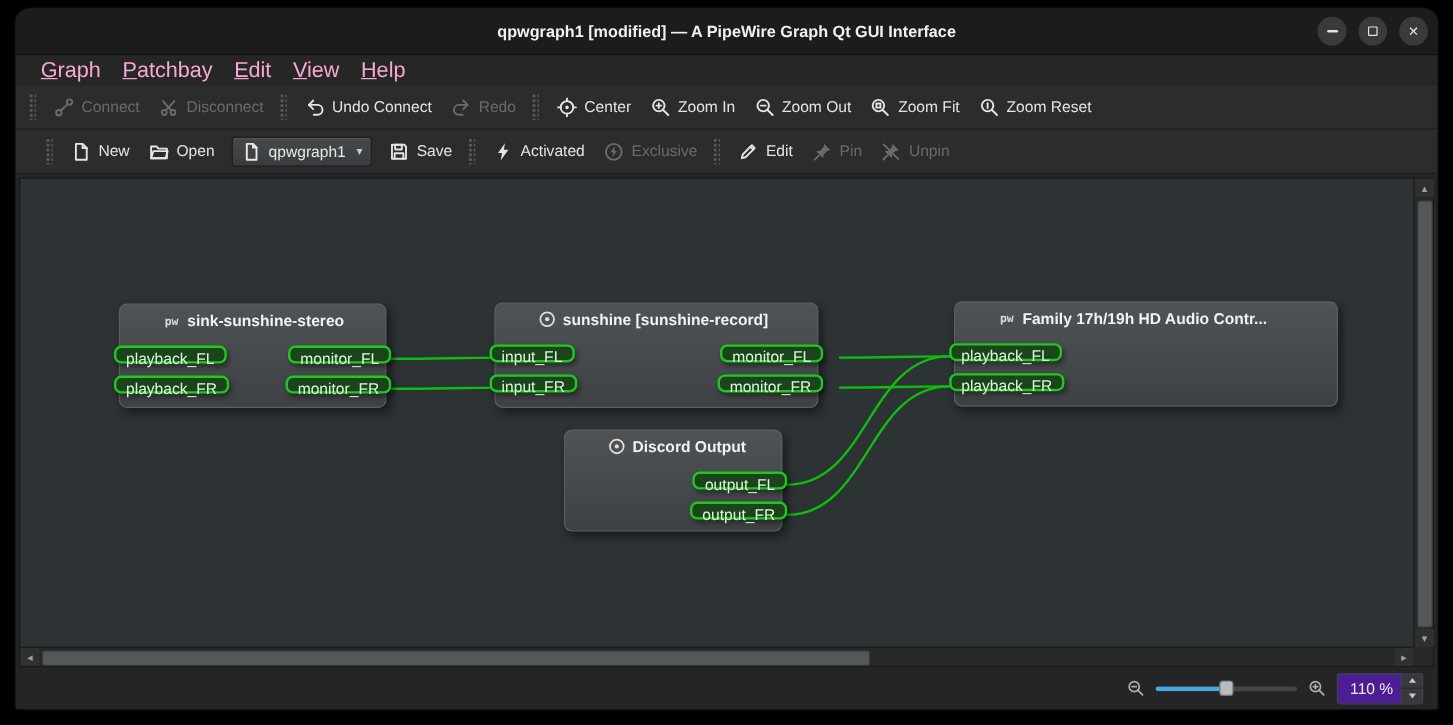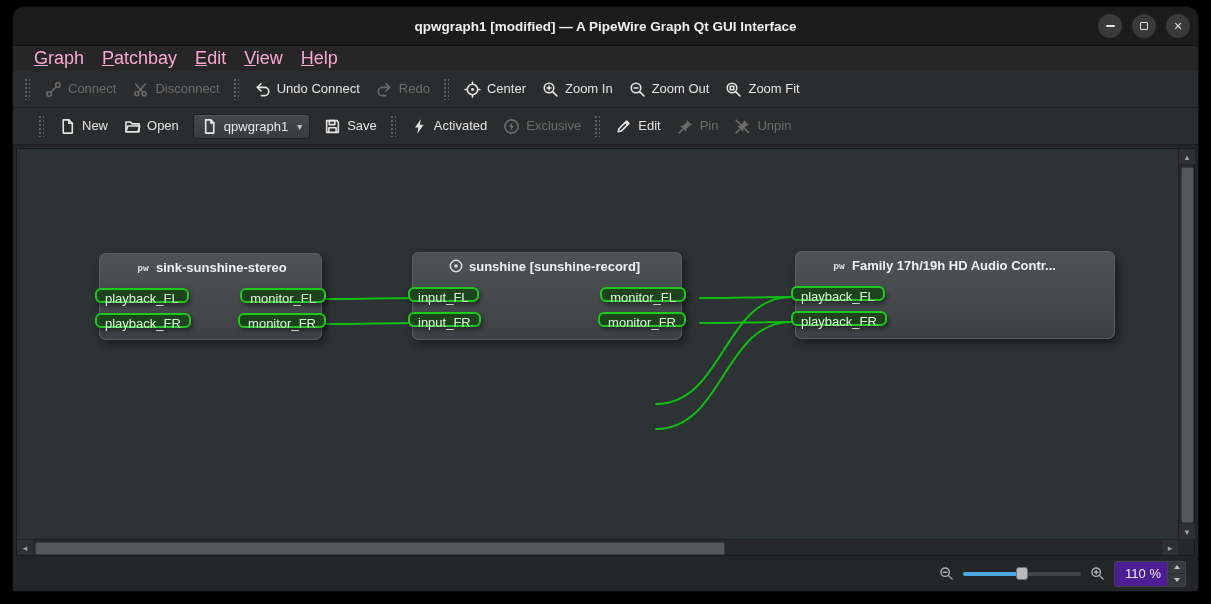--- a/index.html
+++ b/index.html
@@ -176,20 +176,30 @@
       </div>
       <div class="tb-btn">
         <span class="icon">
           <svg viewBox="0 0 16 16" fill="none" stroke="currentColor" stroke-width="1.5" stroke-linecap="round" stroke-linejoin="round">
             <circle cx="6.6" cy="6.6" r="4.5"></circle>
             <path d="M10 10l4 4"></path>
             <path d="M5 5h3.2v3.2H5z"></path>
           </svg>
         </span>
         <span>Zoom Fit</span>
+      </div>
+      <div class="tb-btn">
+        <span class="icon">
+          <svg viewBox="0 0 16 16" fill="none" stroke="currentColor" stroke-width="1.5" stroke-linecap="round" stroke-linejoin="round">
+            <circle cx="6.6" cy="6.6" r="4.5"></circle>
+            <path d="M10 10l4 4"></path>
+            <path d="M6.6 4.7v3.8"></path>
+          </svg>
+        </span>
+        <span>Zoom Reset</span>
       </div>
     </div>
   <div class="toolbar row2">
       <div class="grip"></div>
       <div class="tb-btn">
         <span class="icon">
           <svg viewBox="0 0 16 16" fill="none" stroke="currentColor" stroke-width="1.5" stroke-linecap="round" stroke-linejoin="round">
             <path d="M4 1.8h5.2L12.5 5v9.2H4z"></path>
             <path d="M9.2 1.8V5h3.3"></path>
           </svg>
@@ -318,20 +328,33 @@
             <span class="icon">
               <svg viewBox="0 0 16 16" fill="none" stroke="currentColor" stroke-width="1.5" stroke-linecap="round" stroke-linejoin="round">
                 <text x="8" y="11.6" text-anchor="middle" font-size="9.5" font-weight="bold" font-family="DejaVu Sans Mono, monospace" fill="currentColor" stroke="none">pw</text>
               </svg>
             </span>
             <span>Family 17h/19h HD Audio Contr...</span>
           </div>
           <div class="port in" style="top: 35px;">playback_FL</div>
           <div class="port in" style="top: 60px;">playback_FR</div>
         </div>
+        <div class="node" style="left: 453px; top: 209px; width: 182px; height: 85px;">
+          <div class="node-header">
+            <span class="icon">
+              <svg viewBox="0 0 16 16" fill="none" stroke="currentColor" stroke-width="1.5" stroke-linecap="round" stroke-linejoin="round">
+                <circle cx="8" cy="8" r="5.7"></circle>
+                <circle cx="8" cy="8" r="1.8" fill="currentColor" stroke="none"></circle>
+              </svg>
+            </span>
+            <span>Discord Output</span>
+          </div>
+          <div class="port out" style="top: 35px;">output_FL</div>
+          <div class="port out" style="top: 60px;">output_FR</div>
+        </div>
       </div>
     <div class="vscroll">
       <div class="sb-btn up">▴</div>
       <div class="vthumb"></div>
       <div class="sb-btn down">▾</div>
     </div>
     <div class="hscroll">
       <div class="sb-btn left">◂</div>
       <div class="hthumb"></div>
       <div class="sb-btn right">▸</div>

